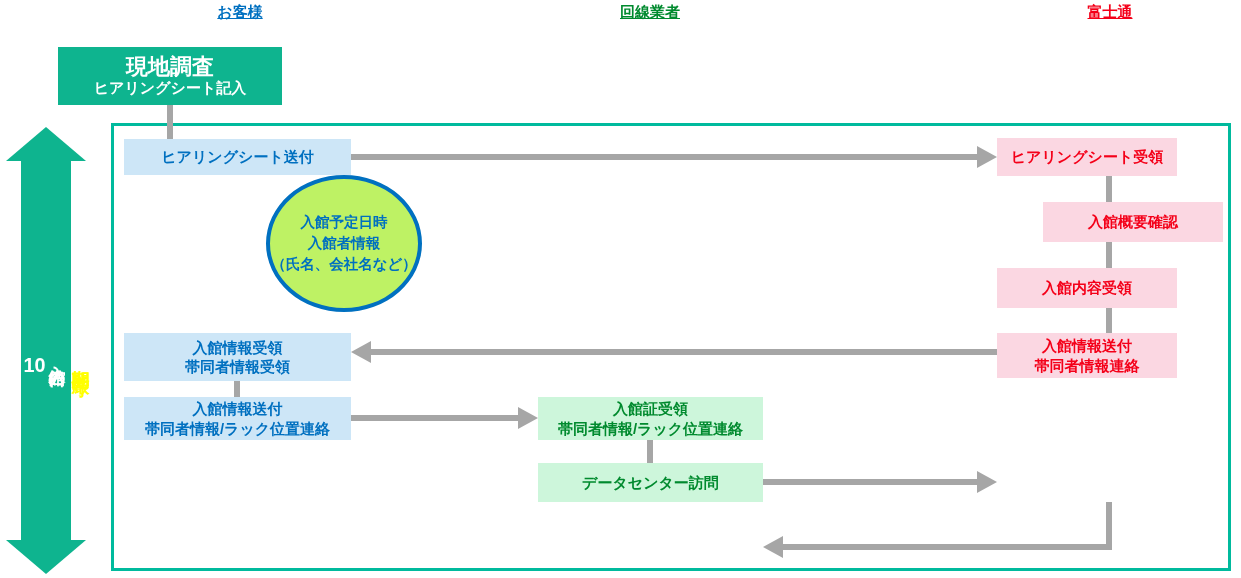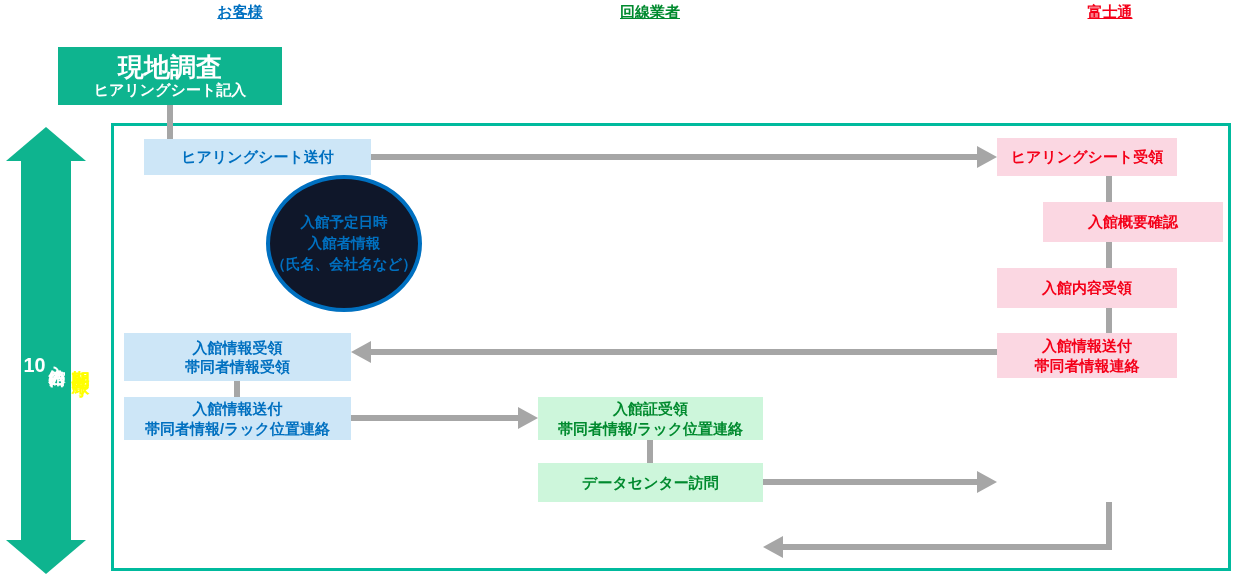--- a/index.html
+++ b/index.html
@@ -10,31 +10,31 @@
   .col-header{position:absolute;top:3px;transform:translateX(-50%);font-size:15px;font-weight:bold;white-space:nowrap;text-decoration:underline;}
   .hdr-customer{left:240px;color:var(--customer-text);}
   .hdr-carrier{left:650px;color:var(--carrier-text);}
   .hdr-fujitsu{left:1110px;color:var(--fujitsu-text);}
 
   
   .frame{position:absolute;left:111px;top:123px;width:1120px;height:448px;border:3px solid var(--frame-teal);box-sizing:border-box;background:transparent;}
 
   
   .start-box{position:absolute;left:58px;top:47px;width:224px;height:58px;background:var(--accent-green);color:#ffffff;display:flex;flex-direction:column;align-items:center;justify-content:center;text-align:center;}
-  .start-title{font-size:26px;font-weight:bold;line-height:1.1;}
+  .start-title{font-size:22px;font-weight:bold;line-height:1.1;}
   .start-sub{font-size:15px;font-weight:bold;line-height:1.2;}
 
   
   .box{position:absolute;display:flex;align-items:center;justify-content:center;text-align:center;font-weight:bold;font-size:15px;line-height:1.3;white-space:pre-line;box-sizing:border-box;}
   .box-customer{background:var(--customer-fill);color:var(--customer-text);left:124px;width:227px;}
   .box-carrier{background:var(--carrier-fill);color:var(--carrier-text);left:538px;width:225px;}
   .box-fujitsu{background:var(--fujitsu-fill);color:var(--fujitsu-text);left:997px;width:180px;}
 
   
-  .note-circle{position:absolute;left:266px;top:175px;width:156px;height:137px;border:4px solid var(--customer-text);border-radius:50%;background:#0f172a;display:flex;align-items:center;justify-content:center;text-align:center;color:var(--customer-text);font-weight:bold;font-size:14.5px;line-height:1.45;white-space:pre-line;box-sizing:border-box;z-index:3;}
+  .note-circle{position:absolute;left:266px;top:175px;width:156px;height:137px;border:4px solid var(--customer-text);border-radius:50%;background:#bef264;display:flex;align-items:center;justify-content:center;text-align:center;color:var(--customer-text);font-weight:bold;font-size:14.5px;line-height:1.45;white-space:pre-line;box-sizing:border-box;z-index:3;}
 
   
   .conn{position:absolute;background:var(--arrow-gray);z-index:1;}
   .ah{position:absolute;width:0;height:0;z-index:1;}
   .ah-right{border-top:11px solid transparent;border-bottom:11px solid transparent;border-left:20px solid var(--arrow-gray);}
   .ah-left{border-top:11px solid transparent;border-bottom:11px solid transparent;border-right:20px solid var(--arrow-gray);}
 
   
   .side-arrow{position:absolute;left:6px;top:127px;width:80px;height:447px;}
   .sa-head-top{position:absolute;left:0;top:0;width:0;height:0;border-left:40px solid transparent;border-right:40px solid transparent;border-bottom:34px solid var(--accent-green);}
@@ -96,21 +96,21 @@
 
   <div class="conn" style="left:647px;top:440px;width:6px;height:23px;"></div>
 
   <div class="conn" style="left:763px;top:479px;width:214px;height:6px;"></div>
   <div class="ah ah-right" style="left:977px;top:471px;"></div>
 
   <div class="conn" style="left:1106px;top:502px;width:6px;height:45px;"></div>
   <div class="conn" style="left:783px;top:544px;width:329px;height:6px;"></div>
   <div class="ah ah-left" style="left:763px;top:536px;"></div>
 
-  <div class="box box-customer z2" style="top:139px;height:36px;margin-left:20px;">ヒアリングシート送付</div>
+  <div class="box box-customer z2" style="top:139px;height:36px;">ヒアリングシート送付</div>
   <div class="box box-customer z2" style="top:333px;height:48px;">入館情報受領
 帯同者情報受領</div>
   <div class="box box-customer z2" style="top:397px;height:43px;">入館情報送付
 帯同者情報/ラック位置連絡</div>
 
   <div class="note-circle">入館予定日時
 入館者情報
 （氏名、会社名など）</div>
 
   <div class="box box-carrier z2" style="top:397px;height:43px;">入館証受領

